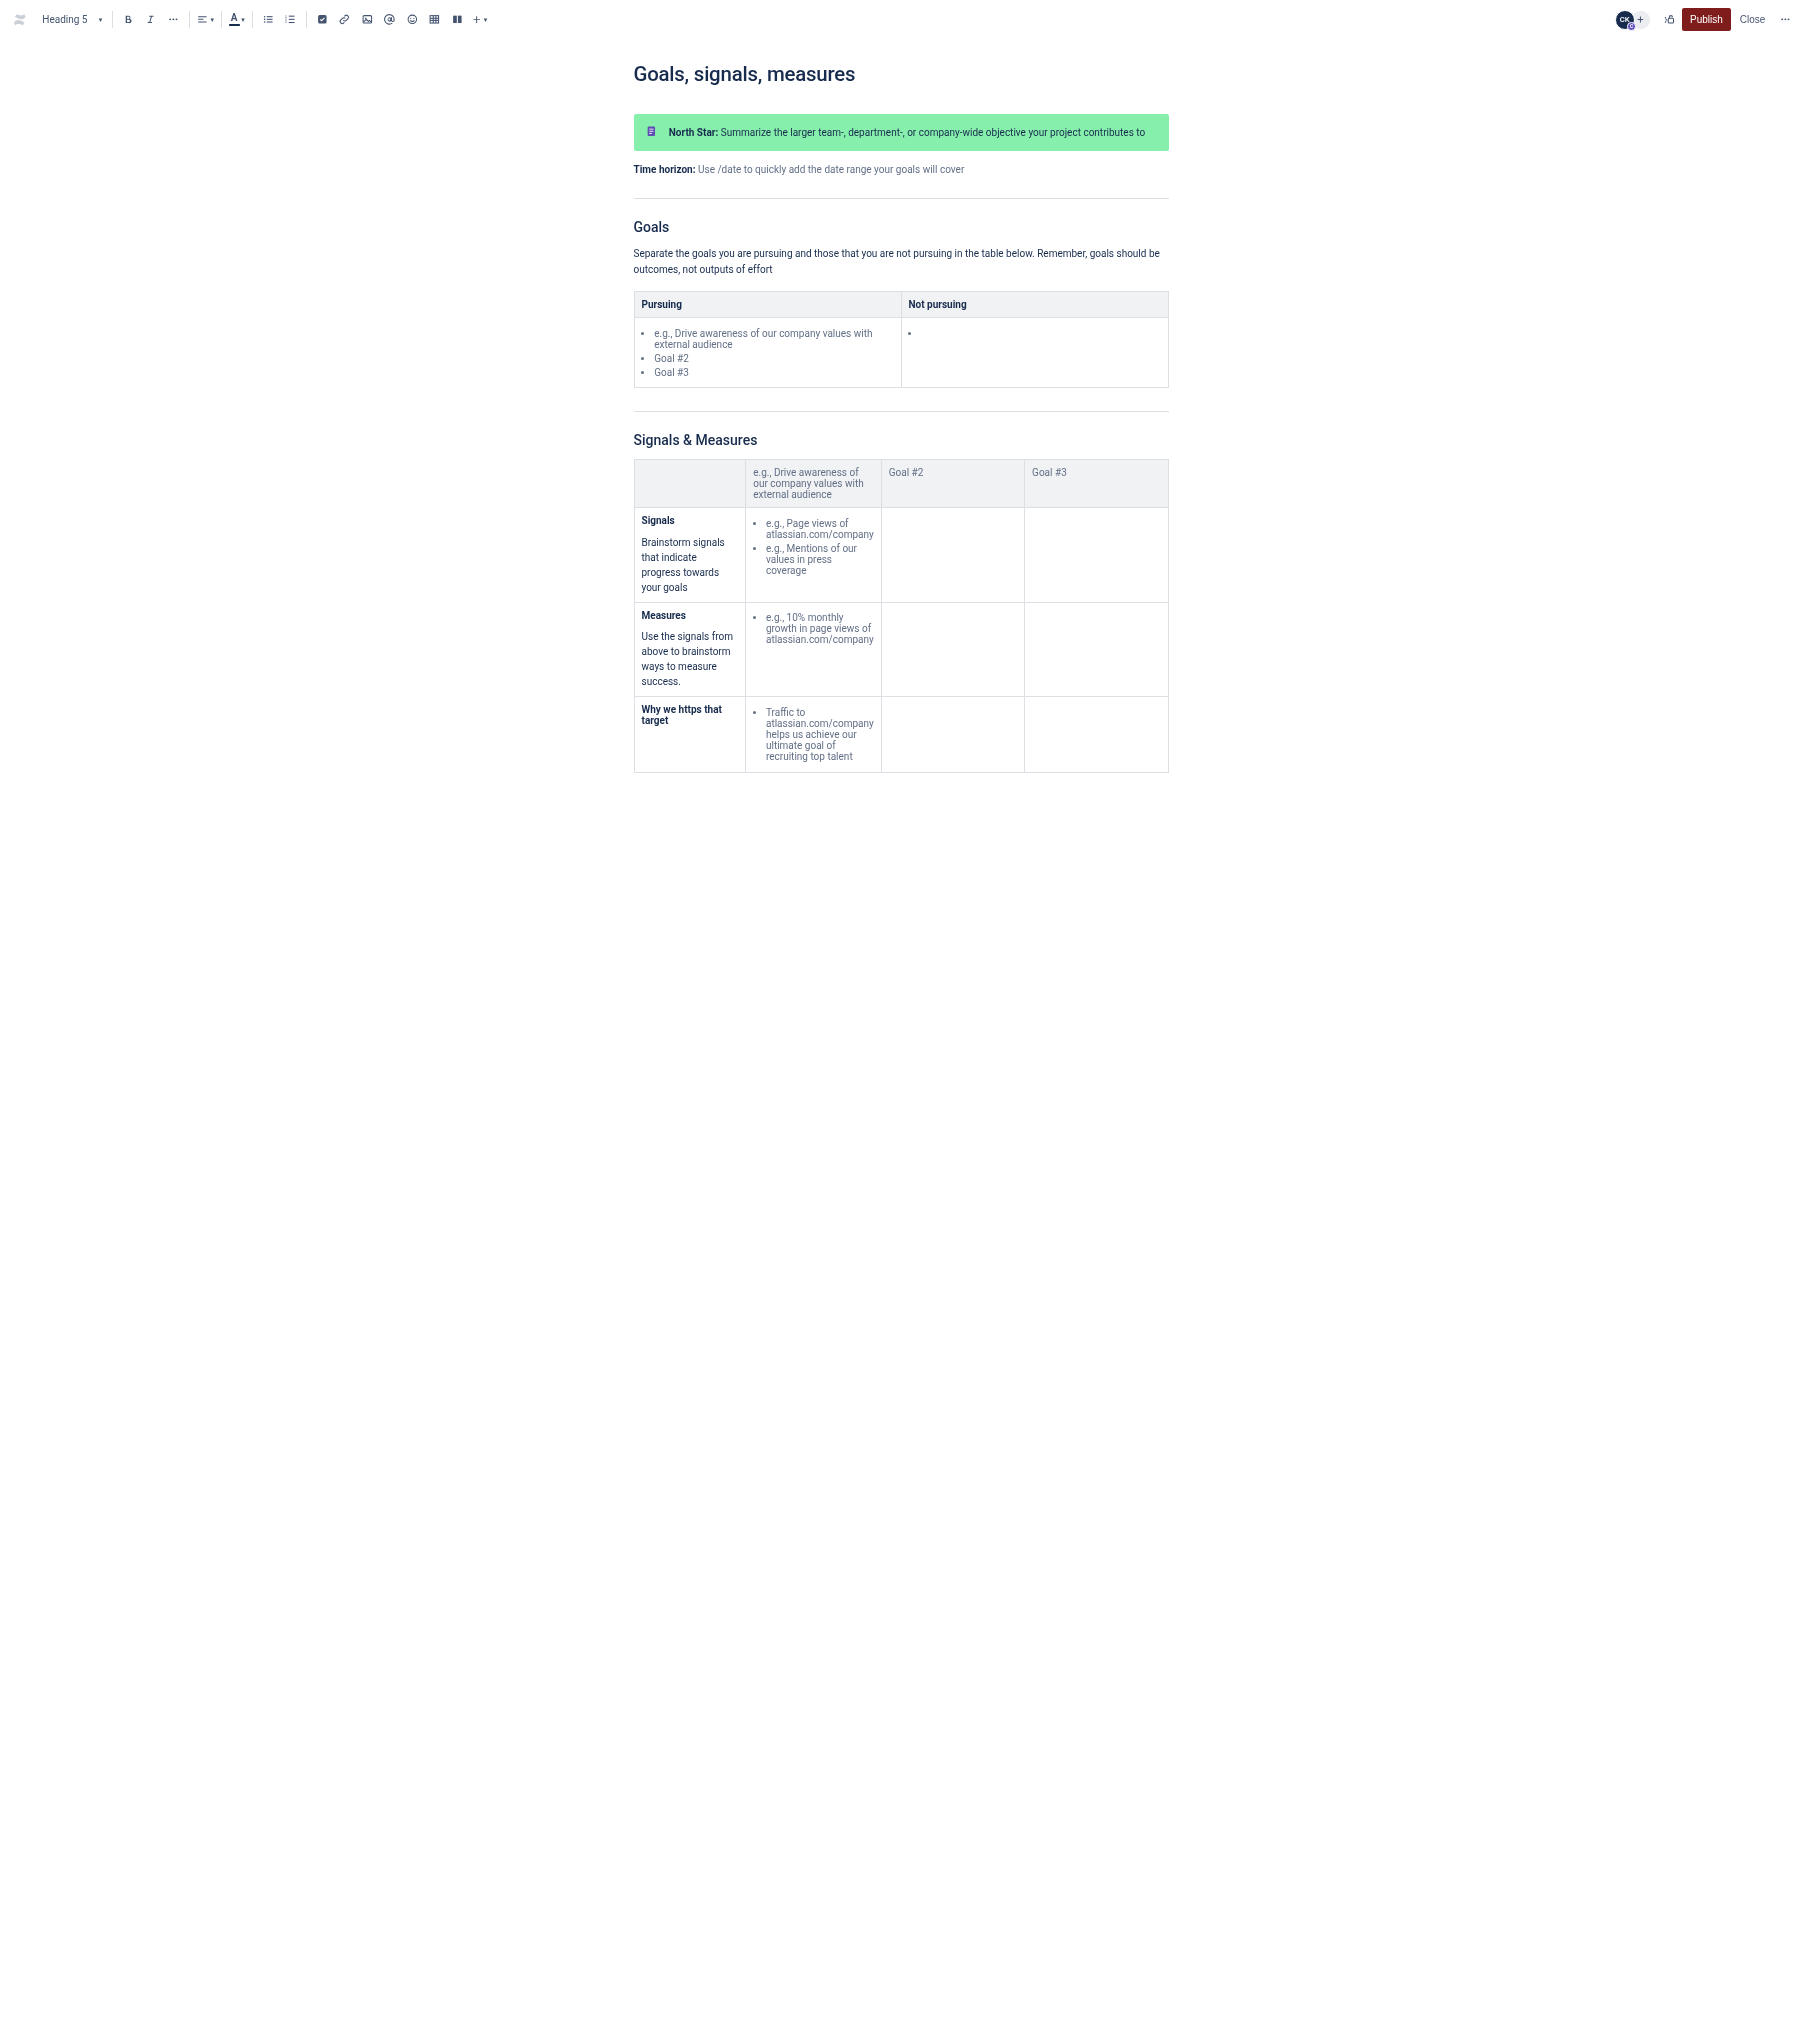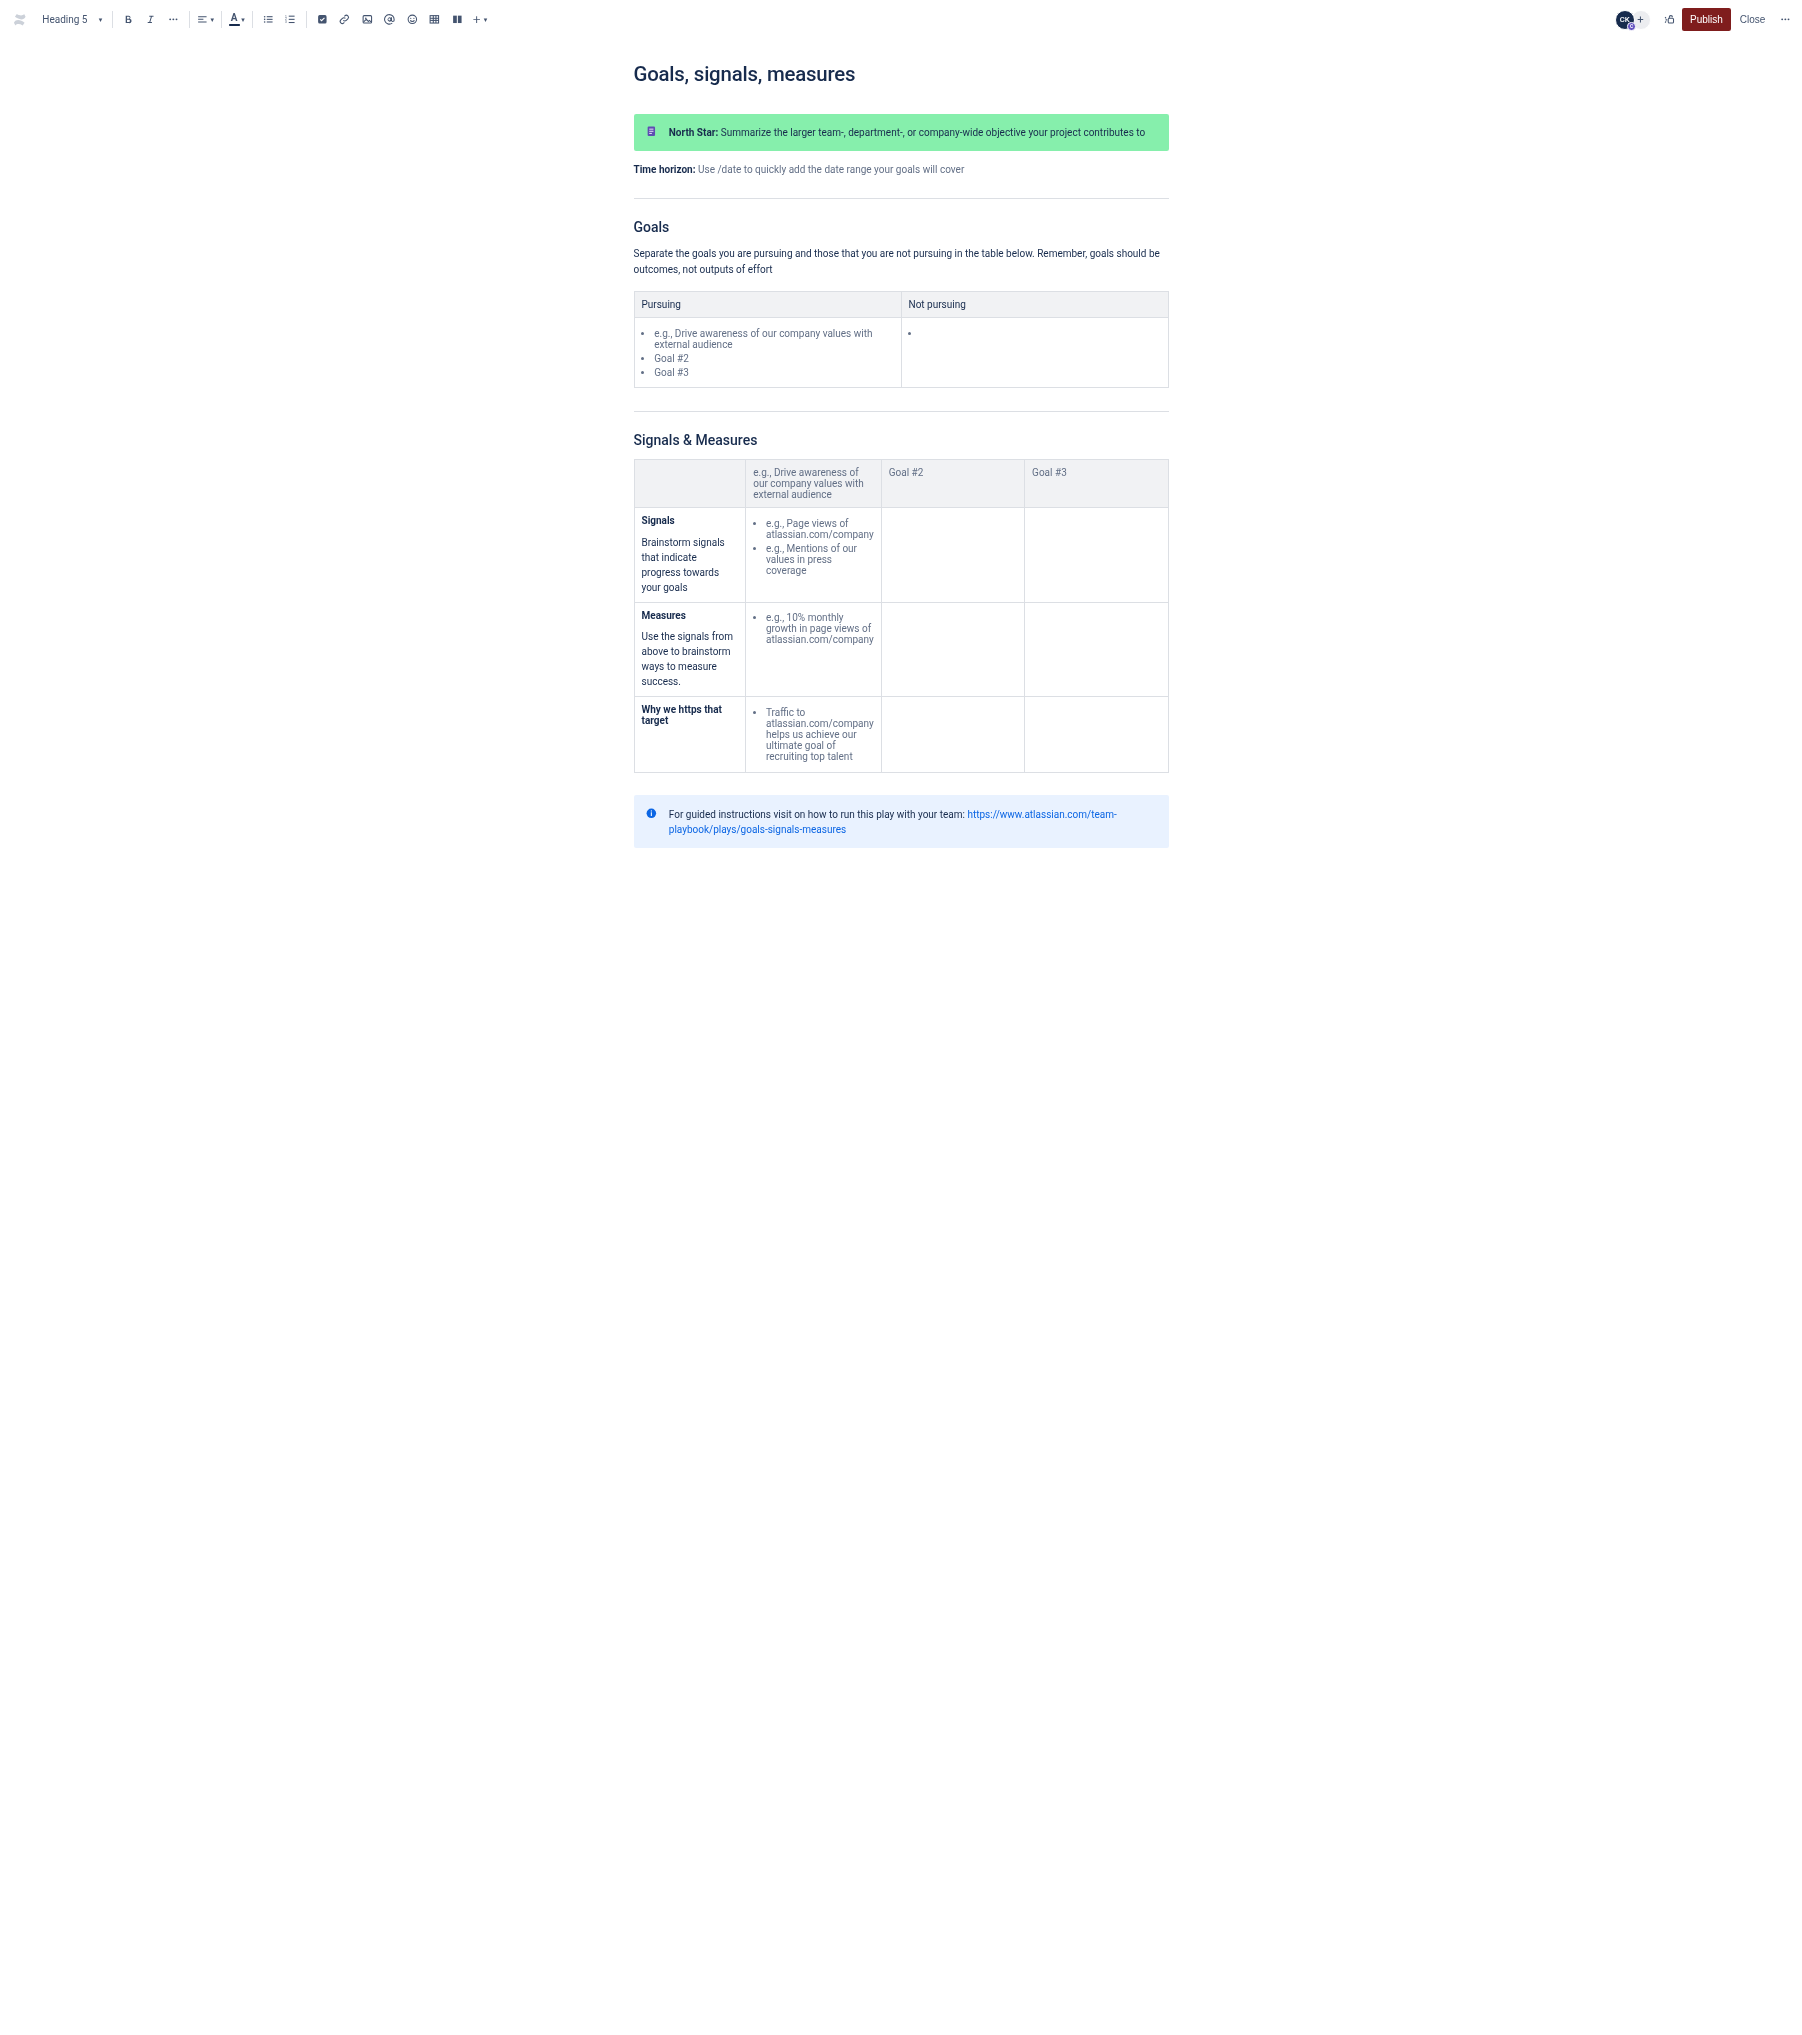--- a/index.html
+++ b/index.html
@@ -135,21 +135,21 @@
     margin: 20px 0;
   }
   table.content-table {
     width: 100%;
     border-collapse: collapse;
     margin: 5.6px 0 22.5px;
   }
   table.content-table th {
     background: #F1F2F4;
     text-align: left;
-    font-weight: 400;
+    font-weight: 700;
     padding: 7px 7px;
     border: 0.7px solid #DCDFE4;
     font-size: 10px;
     color: #172B4D;
     vertical-align: top;
   }
   table.content-table th.plain { font-weight: 400; color:#626F86;}
   table.content-table td {
     border: 0.7px solid #DCDFE4;
     padding: 7px 7px;
@@ -440,27 +440,15 @@
           <ul>
             <li>Traffic to atlassian.com/company helps us achieve our ultimate goal of recruiting top talent</li>
           </ul>
         </td>
         <td></td>
         <td></td>
       </tr>
     </tbody>
   </table>
 
-  <div class="panel info">
-    <div class="panel-icon">
-      <svg viewBox="0 0 24 24" width="12.7" height="12.7">
-          <circle cx="12" cy="12" r="9" fill="#0C66E4"></circle>
-          <rect x="11" y="10" width="2" height="7" fill="#fff"></rect>
-          <circle cx="12" cy="7.5" r="1.2" fill="#fff"></circle>
-        </svg>
-    </div>
-    <div class="panel-body">
-      <span>For guided instructions visit on how to run this play with your team: </span><a href="#">https://www.atlassian.com/team-playbook/plays/goals-signals-measures</a>
-    </div>
-  </div>
 
 </div>
 
 
 </body></html>

